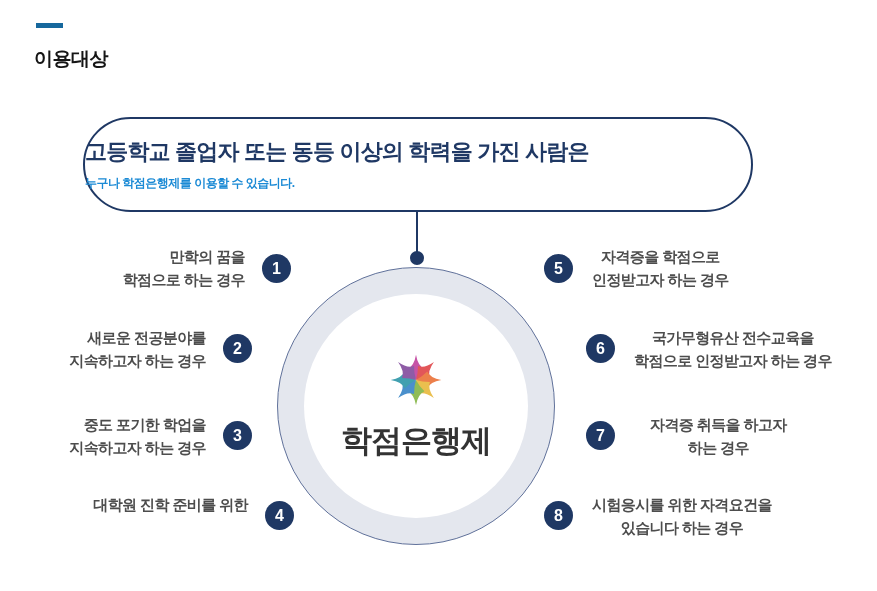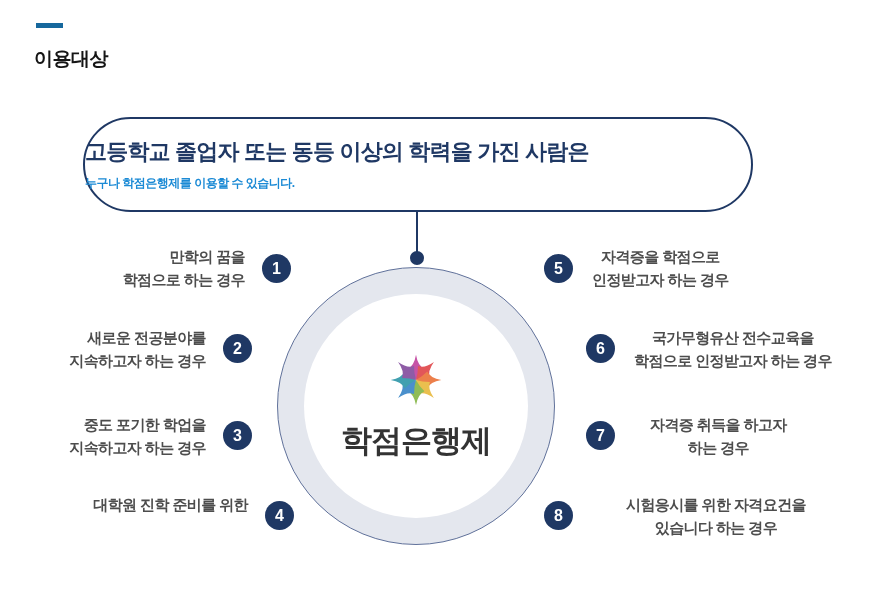--- a/index.html
+++ b/index.html
@@ -120,18 +120,18 @@
     <div>학점으로 인정받고자 하는 경우</div>
   </div>
 
   <div class="badge" style="left:586px;top:421px;">7</div>
   <div class="item-text align-left" style="left:642px;top:413px;margin-left:8px;">
     <div>자격증 취득을 하고자</div>
     <div>하는 경우</div>
   </div>
 
   <div class="badge" style="left:544px;top:501px;">8</div>
-  <div class="item-text align-left" style="left:592px;top:493px;margin-left:34px;">
+  <div class="item-text align-left" style="left:592px;top:493px;">
     <div>시험응시를 위한 자격요건을</div>
     <div>있습니다 하는 경우</div>
   </div>
 
 </div>
 
 </body></html>

